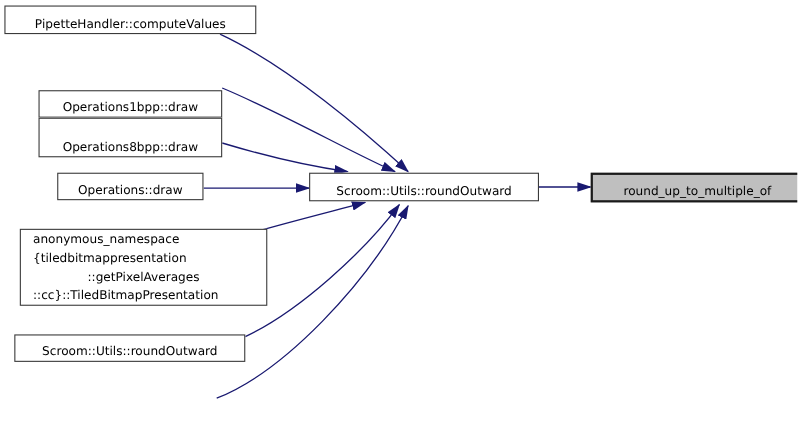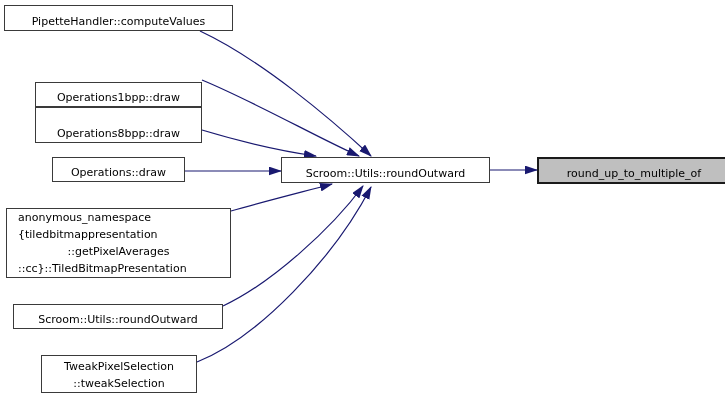--- a/index.html
+++ b/index.html
@@ -37,20 +37,21 @@
     cursor: pointer;
   }
   .node.target {
     background: var(--highlight_fill, #bfbfbf);
     border: 2px solid var(--highlight_border, #1a1a1a);
     cursor: default;
   }
   .node.multiline-left {
     align-items: flex-start;
     padding: 0 0 0 11px;
+    margin-left: 12px;
   }
   .node.multiline-left .line { text-align: left; }
   .node.multiline-left .line.centered {
     width: 100%;
     text-align: center;
     padding-right: 11px;
     box-sizing: border-box;
   }
 </style>
 </head>
@@ -94,24 +95,20 @@
     <span class="line">anonymous_namespace</span>
     <span class="line">{tiledbitmappresentation</span>
     <span class="line centered">::getPixelAverages</span>
     <span class="line">::cc}::TiledBitmapPresentation</span>
   </div>
 
   <div class="node" style="left:13px; top:304px; width:210px; height:25px;">
     <span class="line">Scroom::Utils::roundOutward</span>
   </div>
 
-  <div class="node" style="left:41px; top:355px; width:156px; height:38px;">
-    <span class="line">TweakPixelSelection</span>
-    <span class="line">::tweakSelection</span>
-  </div>
 
   <div class="node" style="left:281px; top:157px; width:209px; height:26px;">
     <span class="line">Scroom::Utils::roundOutward</span>
   </div>
 
   <div class="node target" style="left:537px; top:157px; width:194px; height:27px;">
     <span class="line">round_up_to_multiple_of</span>
   </div>
 
 </div>

